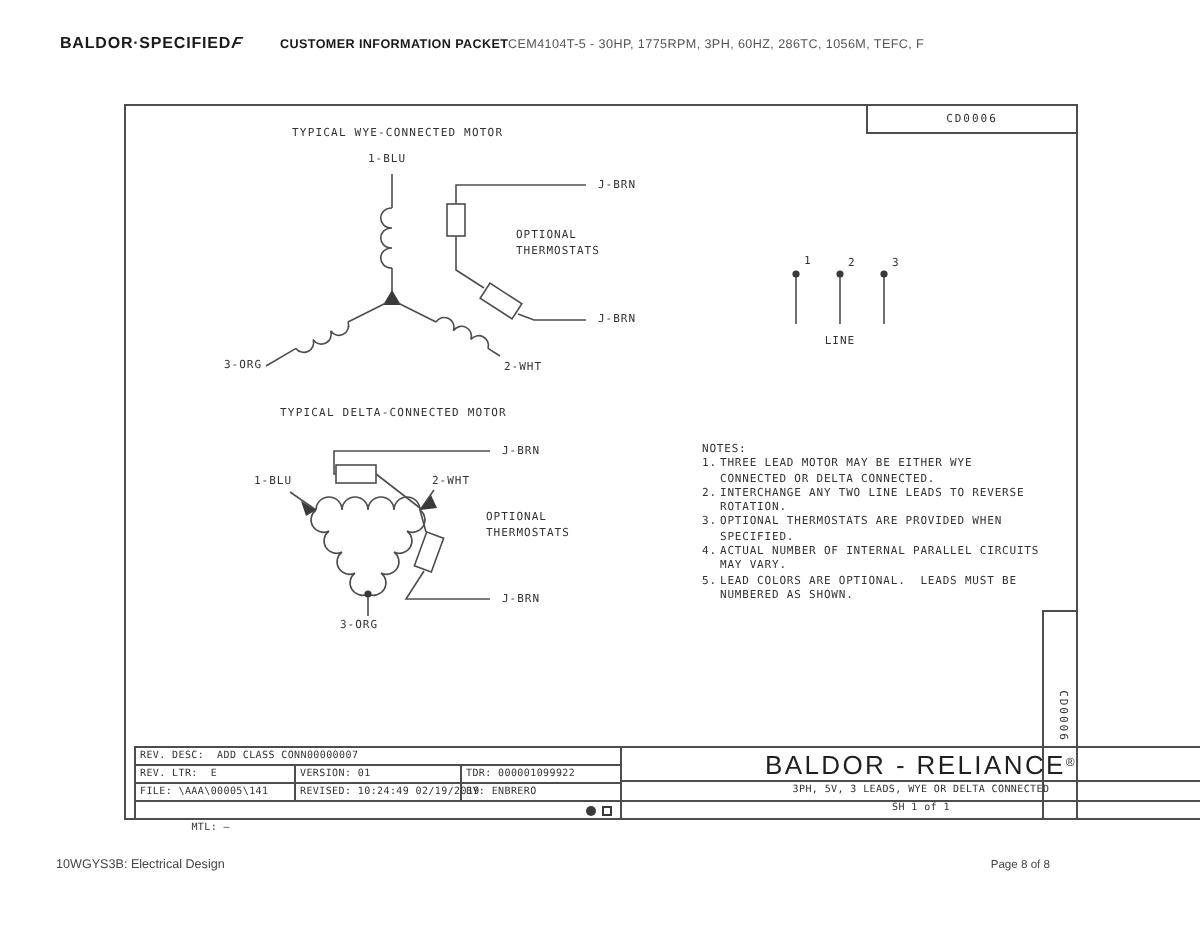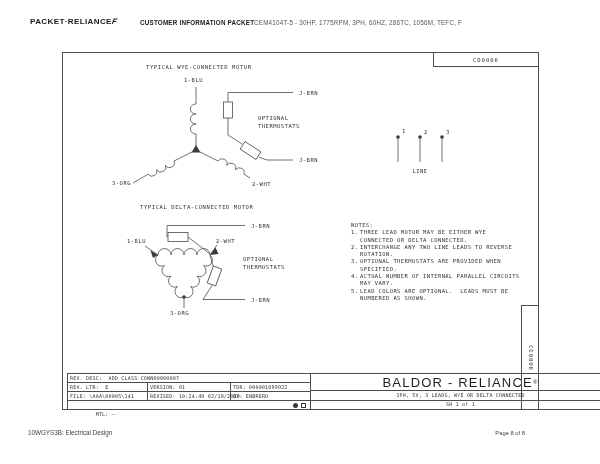--- a/index.html
+++ b/index.html
@@ -53,21 +53,21 @@
   .tb-sheet{flex:0 0 8px;line-height:7px;text-align:center;white-space:pre;}
   
   .foot-l{left:28px;top:429px;font-size:6.3px;color:#444;}
   .foot-r{left:450px;top:429.5px;width:75px;text-align:right;font-size:5.8px;color:#444;}
 </style>
 </head>
 <body>
 
 <div class="page">
 
-  <div class="abs brand"><span>PACKET·RELIANCE</span><span class="flag">F</span></div>
+  <div class="abs brand"><span>BALDOR·SPECIFIED</span><span class="flag">F</span></div>
   <div class="abs packet">CUSTOMER INFORMATION PACKET</div>
   <div class="abs spec">CEM4104T-5 - 30HP, 1775RPM, 3PH, 60HZ, 286TC, 1056M, TEFC, F</div>
 
   <div class="abs frame"></div>
   <div class="abs cdbox">CD0006</div>
   <div class="abs sidestrip">
     <span>CD0006</span>
   </div>
 
   <svg class="abs lines" width="600" height="464" viewBox="0 0 600 464" fill="none" stroke="#4d4d4d" stroke-width="0.8">

